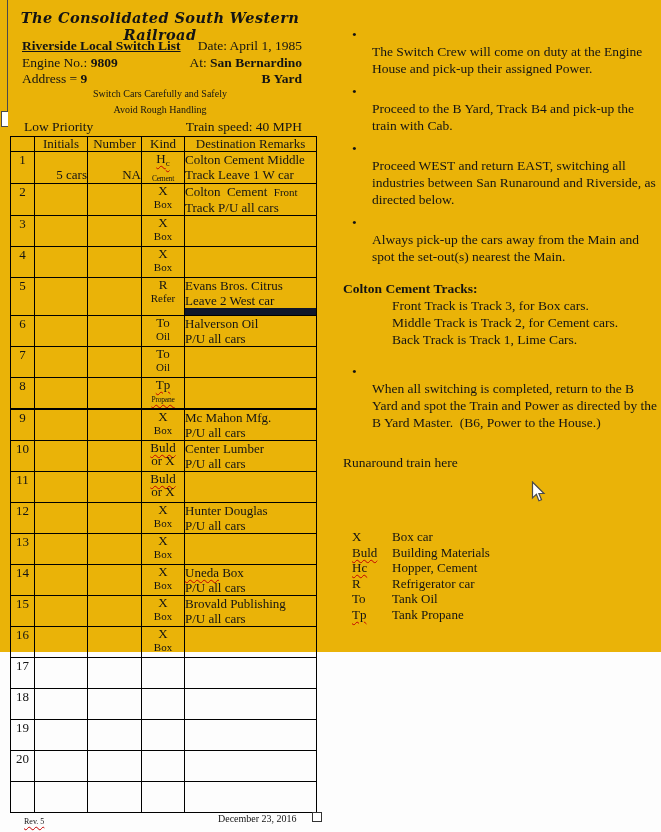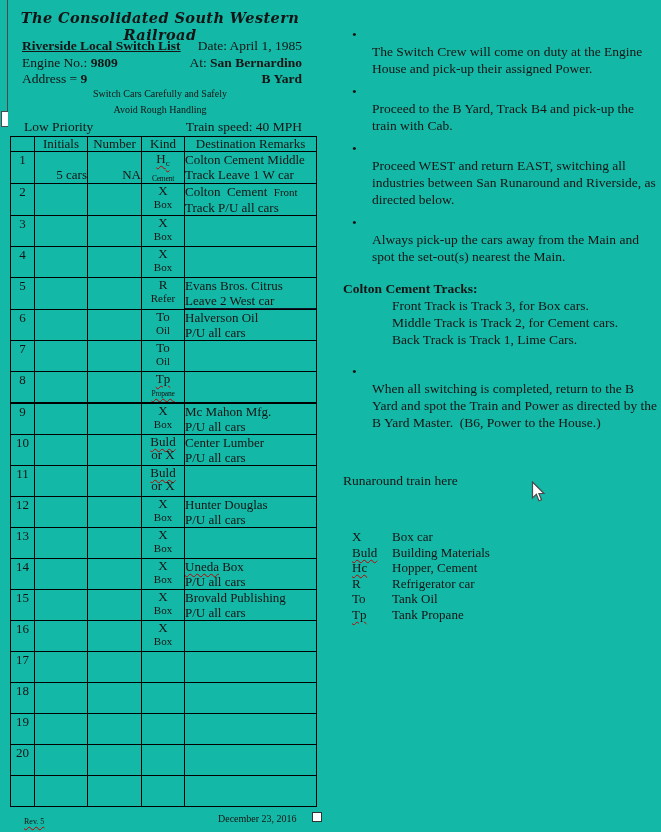--- a/index.html
+++ b/index.html
@@ -1,18 +1,18 @@
 <!DOCTYPE html>
 <html><head>
 <meta charset="utf-8">
 <style>
   html,body{margin:0;padding:0;}
   body{width:661px;height:832px;background:#fdfdfd;position:relative;
        font-family:"Liberation Serif", serif;color:#141414;overflow:hidden;}
-  .page{position:absolute;left:0;top:0;width:661px;height:832px;background:#14b8a6;}
+  .page{position:absolute;left:0;top:0;width:661px;height:652px;background:#eab308;}
 
   
   .edge-line{position:absolute;left:7px;top:0;width:1px;height:127px;background:#4a4a4a;}
   .edge-bracket{position:absolute;left:1px;top:111px;width:6px;height:14px;
     border:1px solid #4a4a4a;border-right:none;background:#fff;}
 
   
   .lefthead{position:absolute;left:10px;top:0;width:300px;}
   .doc-title{position:absolute;top:9px;left:0;width:100%;text-align:center;
     font-family:"DejaVu Serif", serif;font-style:italic;font-weight:bold;
@@ -40,37 +40,37 @@
   td.cini,td.cnumber{text-align:right;vertical-align:bottom;padding-bottom:2px;}
   td.ckind{text-align:center;vertical-align:top;padding-top:1px;}
   td.cdest{vertical-align:top;padding:0 4px;}
   .kline{line-height:13px;}
   .dl{line-height:15px;white-space:pre-wrap;}
   .subscript{font-size:9px;vertical-align:-3px;}
   .tinytext{font-size:7.5px;letter-spacing:-0.2px;line-height:9px;}
   .smalltext{font-size:11px;}
   .misspelled{text-decoration-line:underline;text-decoration-style:wavy;
     text-decoration-color:#c40000;text-decoration-thickness:1px;text-underline-offset:2px;}
-  .fullunderline{display:inline-block;width:100%;border-bottom:1px solid #0f172a;padding-bottom:0px;}
+  .fullunderline{display:inline-block;width:100%;border-bottom:7px solid #0f172a;padding-bottom:0px;}
 
   
   .foot-rev{position:absolute;left:24px;top:817px;font-size:8px;}
   .foot-date{position:absolute;left:218px;top:813px;font-size:10px;text-align:center;}
   .sq-marker{position:absolute;left:312px;top:812px;width:8px;height:8px;border:1px solid #333;background:#fff;}
 
   
   .rcol{position:absolute;left:343px;top:20px;width:316px;font-size:13.5px;line-height:17px;}
   .intro{margin:0 0 4px 0;}
   .bullet{display:flex;margin-top:6px;}
   .bdot{width:29px;padding-left:9px;box-sizing:border-box;flex:none;}
   .btxt{flex:1;white-space:pre-wrap;margin-top:17px;}
   .colton-head{margin-top:15px;font-weight:bold;}
   .colton-line{padding-left:49px;}
   .finalbullet{margin-top:15px;}
-  .runaround{margin-top:41px;}
+  .runaround{margin-top:23px;}
 
   .legend{position:absolute;left:352px;top:529px;font-size:13px;}
   .lrow{display:flex;line-height:15.5px;}
   .lcode{width:40px;flex:none;}
 
   .cursor{position:absolute;left:531px;top:481px;}
 </style>
 </head>
 <body>
 

